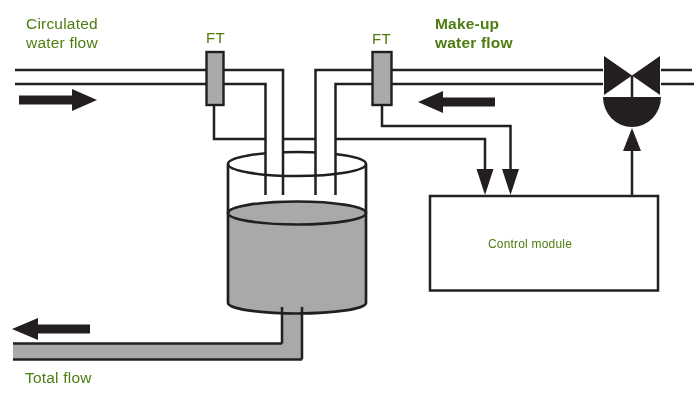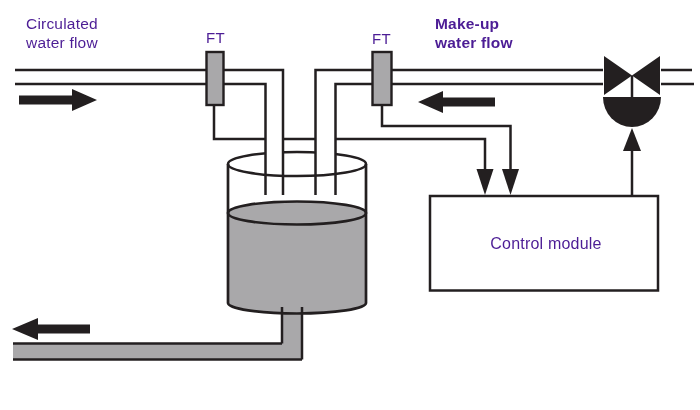--- a/index.html
+++ b/index.html
@@ -1,25 +1,25 @@
 <!DOCTYPE html>
 <html><head>
 <meta charset="utf-8">
 <style>
   html,body{margin:0;padding:0;background:#ffffff;}
   #stage{
     position:relative;width:700px;height:410px;background:#ffffff;
-    font-family:"Liberation Sans",sans-serif;color:#4c1d95;overflow:hidden;
+    font-family:"Liberation Sans",sans-serif;color:#4d7c0f;overflow:hidden;
   }
   #stage svg{position:absolute;left:0;top:0;}
   .lbl{position:absolute;font-size:15.5px;line-height:19px;letter-spacing:.2px;}
   .lbl-sm{position:absolute;font-size:15px;line-height:18px;letter-spacing:.3px;}
   .cm-label{
-    position:absolute;left:446px;top:196px;width:200px;height:95px;
-    display:flex;align-items:center;justify-content:center;font-size:16px;letter-spacing:.2px;
+    position:absolute;left:430px;top:196px;width:200px;height:95px;
+    display:flex;align-items:center;justify-content:center;font-size:12px;letter-spacing:.2px;
   }
   .s{stroke:#231f20;stroke-width:2.5;fill:none;stroke-linecap:butt;stroke-linejoin:miter;}
   .s3{stroke:#231f20;stroke-width:2.7;fill:none;}
   .w{fill:#ffffff;stroke:none;}
   .ft{stroke:#231f20;stroke-width:2.4;}
   .ell{stroke:#231f20;stroke-width:2.7;}
   .cm{fill:#ffffff;stroke:#231f20;stroke-width:2.5;}
 </style>
 </head>
 <body>
@@ -90,13 +90,14 @@
     </g>
 
     <rect class="cm" x="430" y="196" width="228" height="94.5"></rect>
   </svg>
 
   <div class="lbl" style="left:26px;top:14px;width:92px;">Circulated water flow</div>
   <div class="lbl-sm" style="left:206px;top:29px;">FT</div>
   <div class="lbl-sm" style="left:372px;top:30px;">FT</div>
   <div class="lbl" style="left:435px;top:14px;width:92px;font-weight:bold;">Make-up water flow</div>
   <div class="cm-label">Control module</div>
+  <div class="lbl" style="left:25px;top:368px;width:120px;">Total flow</div>
 </div>
 
 </body></html>

